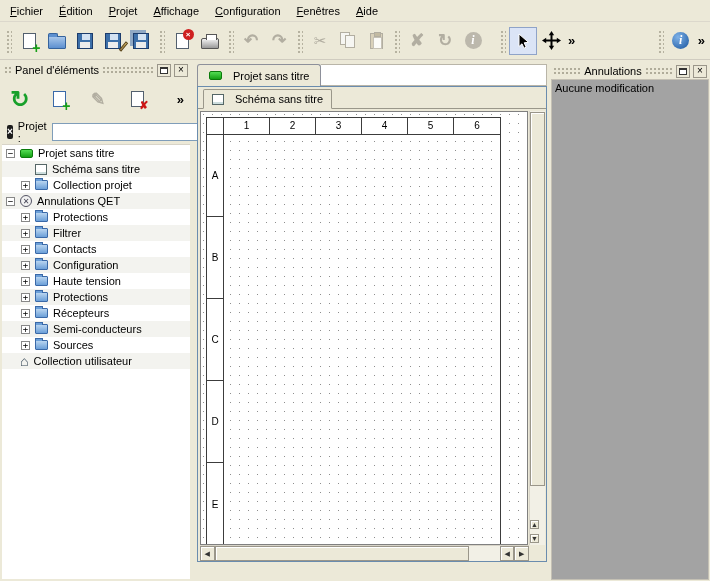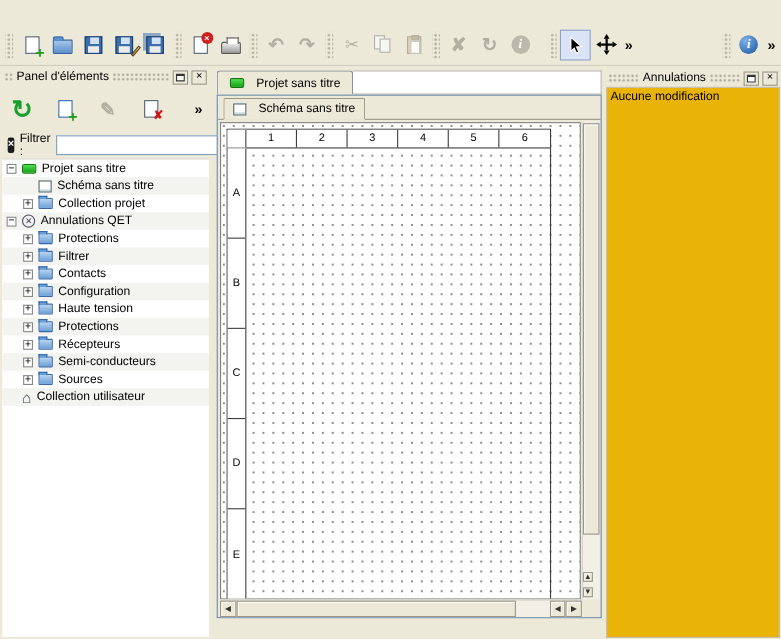--- a/index.html
+++ b/index.html
@@ -108,29 +108,38 @@
 
   .vscroll { position:absolute; left:331px; top:24px; width:16px; height:434px; background:#f2f0e6; border-left:1px solid #d8d4c8; }
   .vslider { position:absolute; left:0; top:1px; width:15px; height:374px; background:#ece9d8; border:1px solid #9a968a; box-shadow:inset 1px 1px 0 #fff; }
   .vbtns { position:absolute; bottom:0; left:0; }
   .sbtn { width:15px; height:15px; background:#ece9d8; border:1px solid #9a968a; box-shadow:inset 1px 1px 0 #fff; font-size:7px; line-height:13px; text-align:center; color:#333; cursor:default; }
   .hscroll { position:absolute; left:2px; top:458px; width:329px; height:16px; background:#f2f0e6; border-top:1px solid #d8d4c8; display:flex; }
   .hslider { width:262px; height:15px; background:#ece9d8; border:1px solid #9a968a; box-shadow:inset 1px 1px 0 #fff; }
   .hgap { width:32px; }
   .corner { position:absolute; left:331px; top:458px; width:16px; height:16px; background:#ece9d8; }
 
-  .undo-list { flex:1; background:#eab308; border:1px solid #c4c0b4; padding:2px 3px; }
+  .undo-list { flex:1; background:#a3a3a3; border:1px solid #c4c0b4; padding:2px 3px; }
 
   svg { display:block; }
 </style>
 </head>
 <body>
 
 <div class="app">
 
+  <div class="menubar">
+    <span class="menu-item">Fichier</span>
+    <span class="menu-item">Édition</span>
+    <span class="menu-item">Projet</span>
+    <span class="menu-item">Affichage</span>
+    <span class="menu-item">Configuration</span>
+    <span class="menu-item">Fenêtres</span>
+    <span class="menu-item">Aide</span>
+  </div>
 
   <div class="toolbar">
     <span class="grip"></span>
     <span class="tbtn">
         <span class="ic-page">
           <b class="badge-plus">+</b>
         </span>
       </span>
     <span class="tbtn">
         <span class="ic-folder"></span>
@@ -239,21 +248,21 @@
         </span>
       <span class="pbtn">
           <span class="ic-page">
             <b class="badge-redx">✘</b>
           </span>
         </span>
       <span class="panel-ovf">»</span>
     </div>
     <div class="filter-row">
       <span class="ic-filterclear">×</span>
-      <span>Filtrer :</span>
+      <span>Projet :</span>
       <input class="filter-input" type="text" value="" style="">
     </div>
     <div class="tree">
       <div class="trow lvl0">
         <span class="exp">−</span>
         <span class="ti ti-project"></span>
         <span class="tlabel">Projet sans titre</span>
       </div>
       <div class="trow lvl1 alt">
         <span class="exp-sp"></span>

